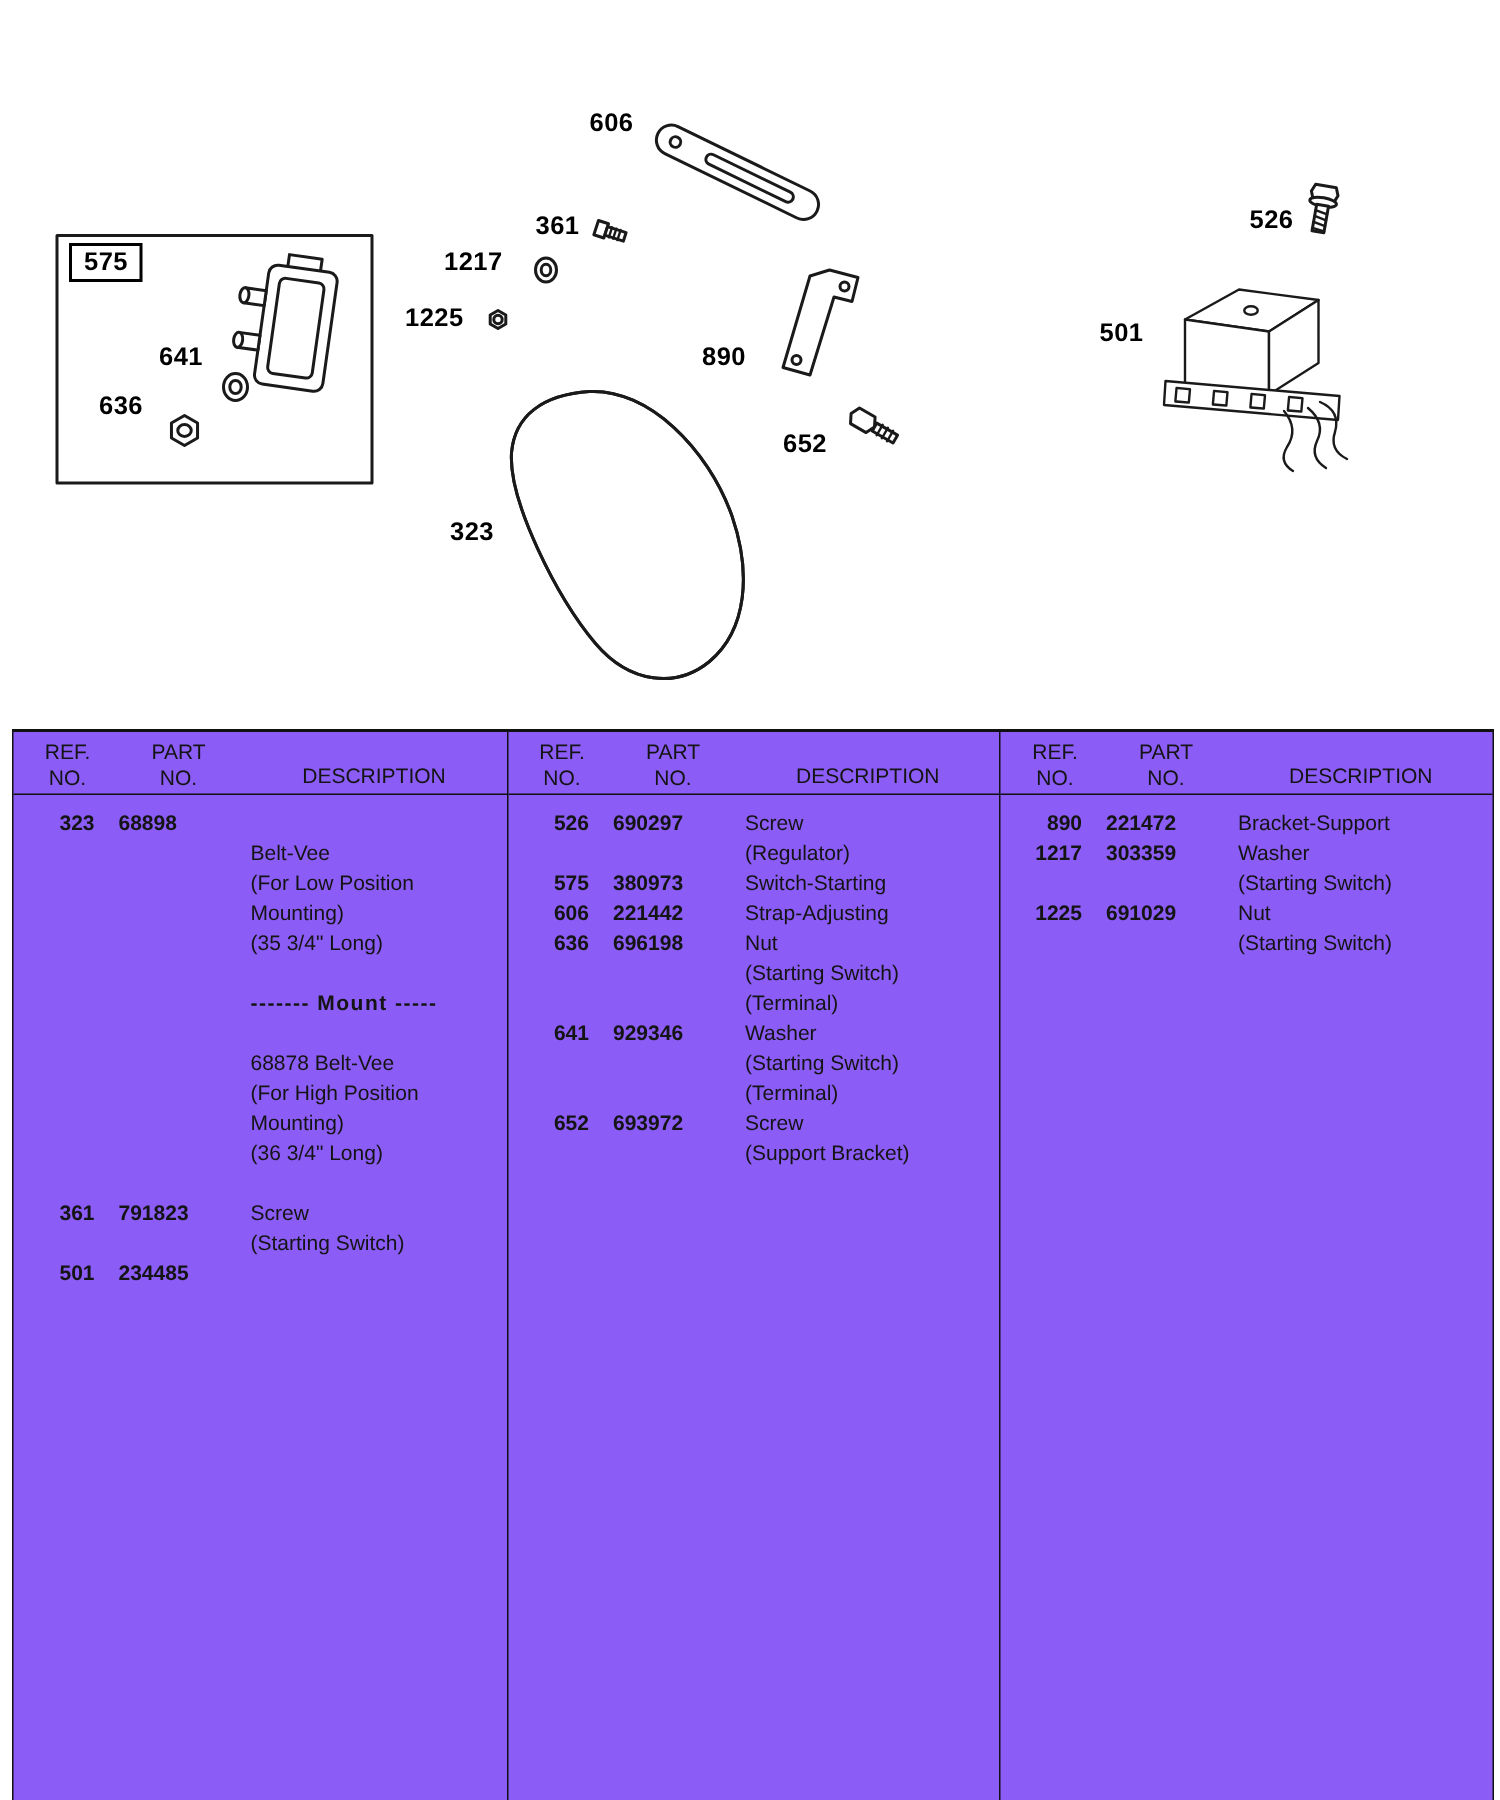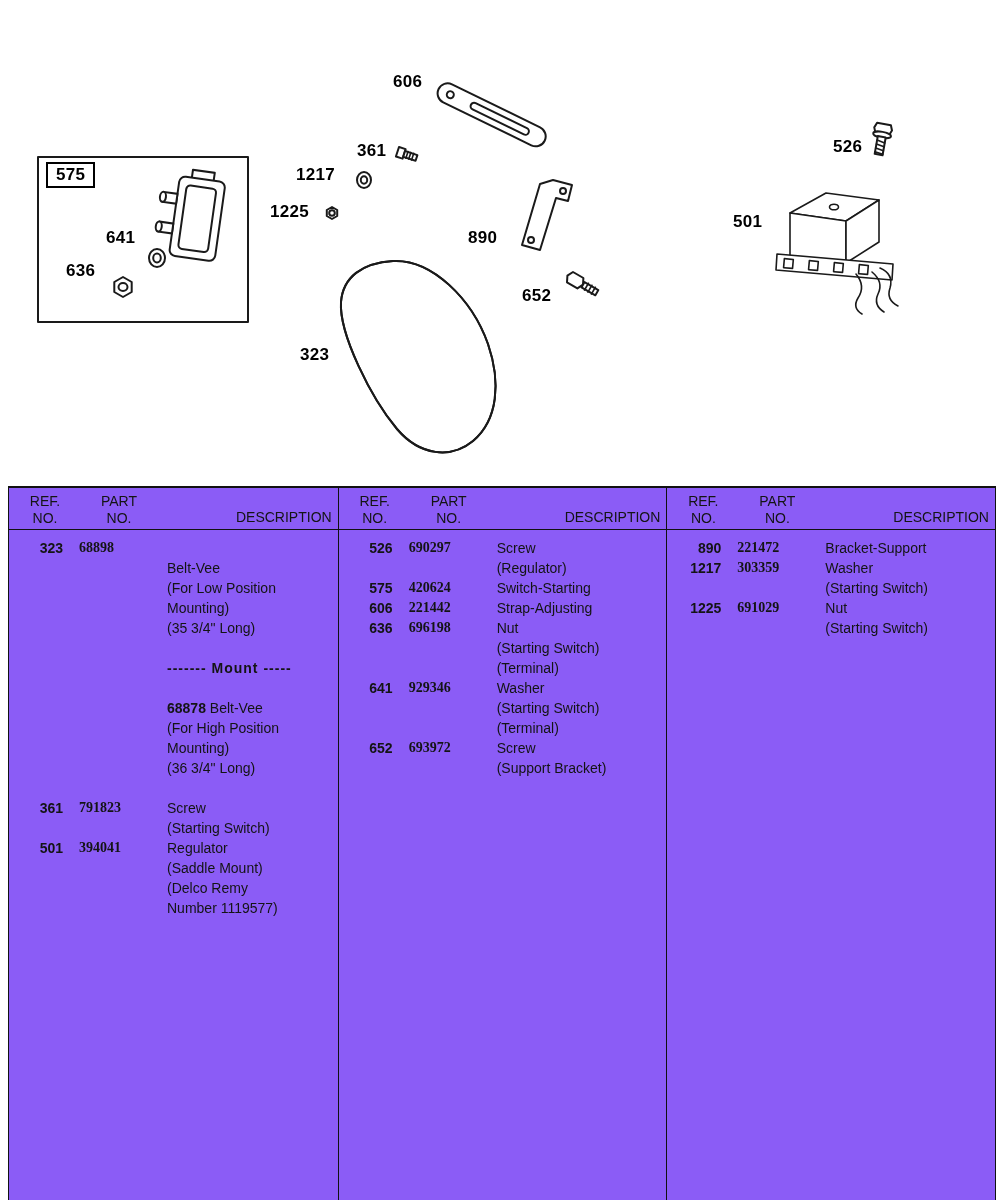--- a/index.html
+++ b/index.html
@@ -29,28 +29,28 @@
     display:grid;grid-template-columns:1fr 1fr 1fr;background:#8b5cf6;
   }
   .tcol{box-sizing:border-box;}
   .tcol + .tcol{border-left:1.5px solid #111;}
   .thead{
     height:42px;box-sizing:border-box;border-bottom:1.5px solid #111;
     display:grid;grid-template-columns:52px 80px 1fr;column-gap:8px;
     padding:4px 6px 2px 10px;font-size:14px;align-items:center;
   }
   .h2lines{text-align:center;line-height:17px;}
-  .hdesc{text-align:right;align-self:end;padding-bottom:2px;}
+  .hdesc{text-align:center;align-self:end;padding-bottom:2px;}
   .tbody{padding:8px 6px 0 10px;font-size:14px;line-height:20px;}
   .trow{display:grid;grid-template-columns:52px 80px 1fr;column-gap:8px;align-items:start;}
   .ref{font-weight:bold;text-align:right;padding-right:8px;}
-  .part{font-weight:bold;font-family:Liberation Serif, serif;}
+  .part{font-weight:bold;}
   .desc{white-space:pre-line;}
   .note{font-weight:bold;letter-spacing:1px;}
-  .b{font-weight:bold;}
+  .b{font-weight:normal;}
 </style>
 </head>
 <body>
 
 <svg class="art" width="1000" height="480" viewBox="0 0 1000 480">
 
   <g transform="translate(443,80) rotate(26)">
     <rect x="0" y="0" width="118" height="20" rx="10"></rect>
     <circle cx="13" cy="10" r="3.5"></circle>
     <rect x="36" y="6.5" width="64" height="7" rx="3.5"></rect>
@@ -185,25 +185,21 @@
         </div>
       </div>
       <div class="trow">
         <div class="ref">361</div>
         <div class="part">791823</div>
         <div class="desc">Screw
 (Starting Switch)</div>
       </div>
       <div class="trow">
         <div class="ref">501</div>
-        <div class="part">394041</div>
-        <div class="desc">Regulator
-(Saddle Mount)
-(Delco Remy
-Number 1119577)</div>
+        <div class="part">234485</div>
       </div>
     </div>
   </div>
 
   <div class="tcol">
     <div class="thead">
       <div class="h2lines">
         <div>REF.</div>
         <div>NO.</div>
       </div>
@@ -215,21 +211,21 @@
     </div>
     <div class="tbody">
       <div class="trow">
         <div class="ref">526</div>
         <div class="part">690297</div>
         <div class="desc">Screw
 (Regulator)</div>
       </div>
       <div class="trow">
         <div class="ref">575</div>
-        <div class="part">420624</div>
+        <div class="part">380973</div>
         <div class="desc">Switch-Starting</div>
       </div>
       <div class="trow">
         <div class="ref">606</div>
         <div class="part">221442</div>
         <div class="desc">Strap-Adjusting</div>
       </div>
       <div class="trow">
         <div class="ref">636</div>
         <div class="part">696198</div>

